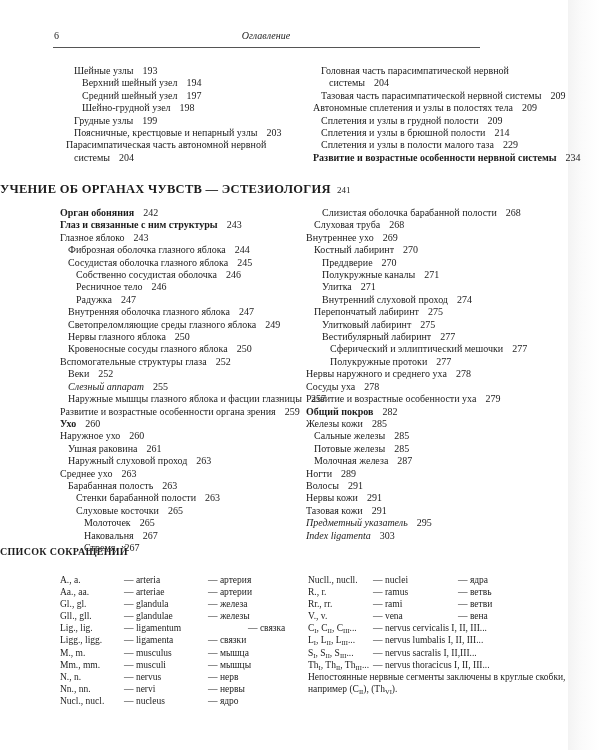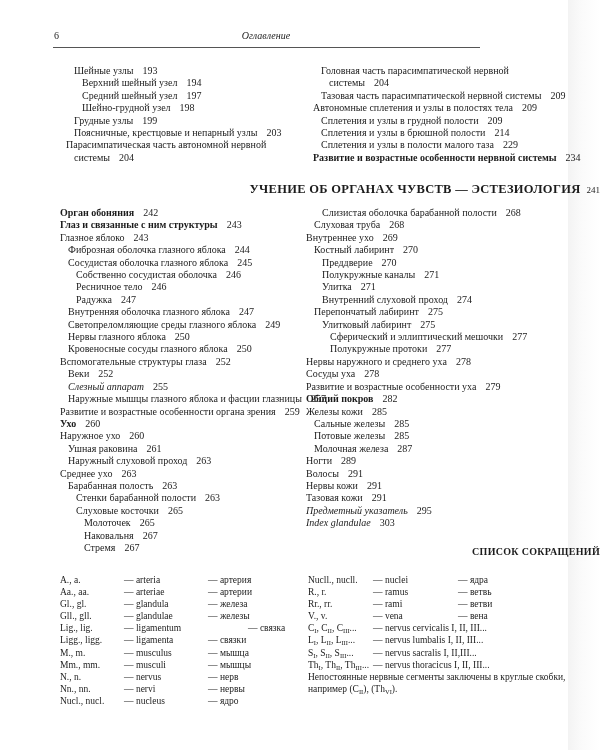--- a/index.html
+++ b/index.html
@@ -26,21 +26,21 @@
   .col { position: absolute; font-size: 10px; line-height: 12.4px; }
   .col .e { white-space: nowrap; }
   .e .pg { margin-left: 9px; }
   .l0 { padding-left: 0; }
   .l1 { padding-left: 8px; }
   .l2 { padding-left: 16px; }
   .l3 { padding-left: 24px; }
   .b { font-weight: bold; }
   .i { font-style: italic; }
   .section-title {
-    position: absolute; left: 0; width: 600px; text-align: right;
+    position: absolute; left: 0; width: 600px; text-align: left;
     font-weight: bold; letter-spacing: 0.3px;
   }
   .section-title .pg { font-weight: normal; font-size: 9px; margin-left: 6px; letter-spacing: 0; }
   .abbr { position: absolute; font-size: 9.5px; line-height: 12.1px; }
   .abbr .row { position: relative; height: 12.1px; white-space: nowrap; }
   .abbr .c1 { position: absolute; left: 0; }
   .abbr .c2 { position: absolute; }
   .abbr .c3 { position: absolute; }
   sub { font-size: 6.5px; vertical-align: -2px; line-height: 0; }
 </style>
@@ -114,36 +114,37 @@
     <div class="e l2"><span>Слизистая оболочка барабанной полости</span><span class="pg" style="font-weight: normal; font-style: normal;">268</span></div>
     <div class="e l1"><span>Слуховая труба</span><span class="pg" style="font-weight: normal; font-style: normal;">268</span></div>
     <div class="e l0"><span>Внутреннее ухо</span><span class="pg" style="font-weight: normal; font-style: normal;">269</span></div>
     <div class="e l1"><span>Костный лабиринт</span><span class="pg" style="font-weight: normal; font-style: normal;">270</span></div>
     <div class="e l2"><span>Преддверие</span><span class="pg" style="font-weight: normal; font-style: normal;">270</span></div>
     <div class="e l2"><span>Полукружные каналы</span><span class="pg" style="font-weight: normal; font-style: normal;">271</span></div>
     <div class="e l2"><span>Улитка</span><span class="pg" style="font-weight: normal; font-style: normal;">271</span></div>
     <div class="e l2"><span>Внутренний слуховой проход</span><span class="pg" style="font-weight: normal; font-style: normal;">274</span></div>
     <div class="e l1"><span>Перепончатый лабиринт</span><span class="pg" style="font-weight: normal; font-style: normal;">275</span></div>
     <div class="e l2"><span>Улитковый лабиринт</span><span class="pg" style="font-weight: normal; font-style: normal;">275</span></div>
+    <div class="e l2"><span>Вестибулярный лабиринт</span><span class="pg" style="font-weight: normal; font-style: normal;">277</span></div>
     <div class="e l3"><span>Сферический и эллиптический мешочки</span><span class="pg" style="font-weight: normal; font-style: normal;">277</span></div>
     <div class="e l3"><span>Полукружные протоки</span><span class="pg" style="font-weight: normal; font-style: normal;">277</span></div>
     <div class="e l0"><span>Нервы наружного и среднего уха</span><span class="pg" style="font-weight: normal; font-style: normal;">278</span></div>
     <div class="e l0"><span>Сосуды уха</span><span class="pg" style="font-weight: normal; font-style: normal;">278</span></div>
     <div class="e l0"><span>Развитие и возрастные особенности уха</span><span class="pg" style="font-weight: normal; font-style: normal;">279</span></div>
     <div class="e l0 b"><span>Общий покров</span><span class="pg" style="font-weight: normal; font-style: normal;">282</span></div>
     <div class="e l0"><span>Железы кожи</span><span class="pg" style="font-weight: normal; font-style: normal;">285</span></div>
     <div class="e l1"><span>Сальные железы</span><span class="pg" style="font-weight: normal; font-style: normal;">285</span></div>
     <div class="e l1"><span>Потовые железы</span><span class="pg" style="font-weight: normal; font-style: normal;">285</span></div>
     <div class="e l1"><span>Молочная железа</span><span class="pg" style="font-weight: normal; font-style: normal;">287</span></div>
     <div class="e l0"><span>Ногти</span><span class="pg" style="font-weight: normal; font-style: normal;">289</span></div>
     <div class="e l0"><span>Волосы</span><span class="pg" style="font-weight: normal; font-style: normal;">291</span></div>
     <div class="e l0"><span>Нервы кожи</span><span class="pg" style="font-weight: normal; font-style: normal;">291</span></div>
     <div class="e l0"><span>Тазовая кожи</span><span class="pg" style="font-weight: normal; font-style: normal;">291</span></div>
     <div class="e l0 i"><span>Предметный указатель</span><span class="pg" style="font-weight: normal; font-style: normal;">295</span></div>
-    <div class="e l0 i"><span>Index glandulae</span><span class="pg" style="font-weight: normal; font-style: normal;">303</span></div>
+    <div class="e l0 i"><span>Index ligamenta</span><span class="pg" style="font-weight: normal; font-style: normal;">303</span></div>
   </div>
 
 <div class="section-title" style="top:546px; font-size:10px; left:0;">
   <span>СПИСОК СОКРАЩЕНИЙ</span>
 </div>
 
 <div class="abbr" id="abbr-left" style="left:60px; top:574px; width:240px;">
     <div class="row">
       <span class="c1" style="left: 0px;">A., a.</span>
       <span class="c2" style="left: 64px;">— arteria</span>

